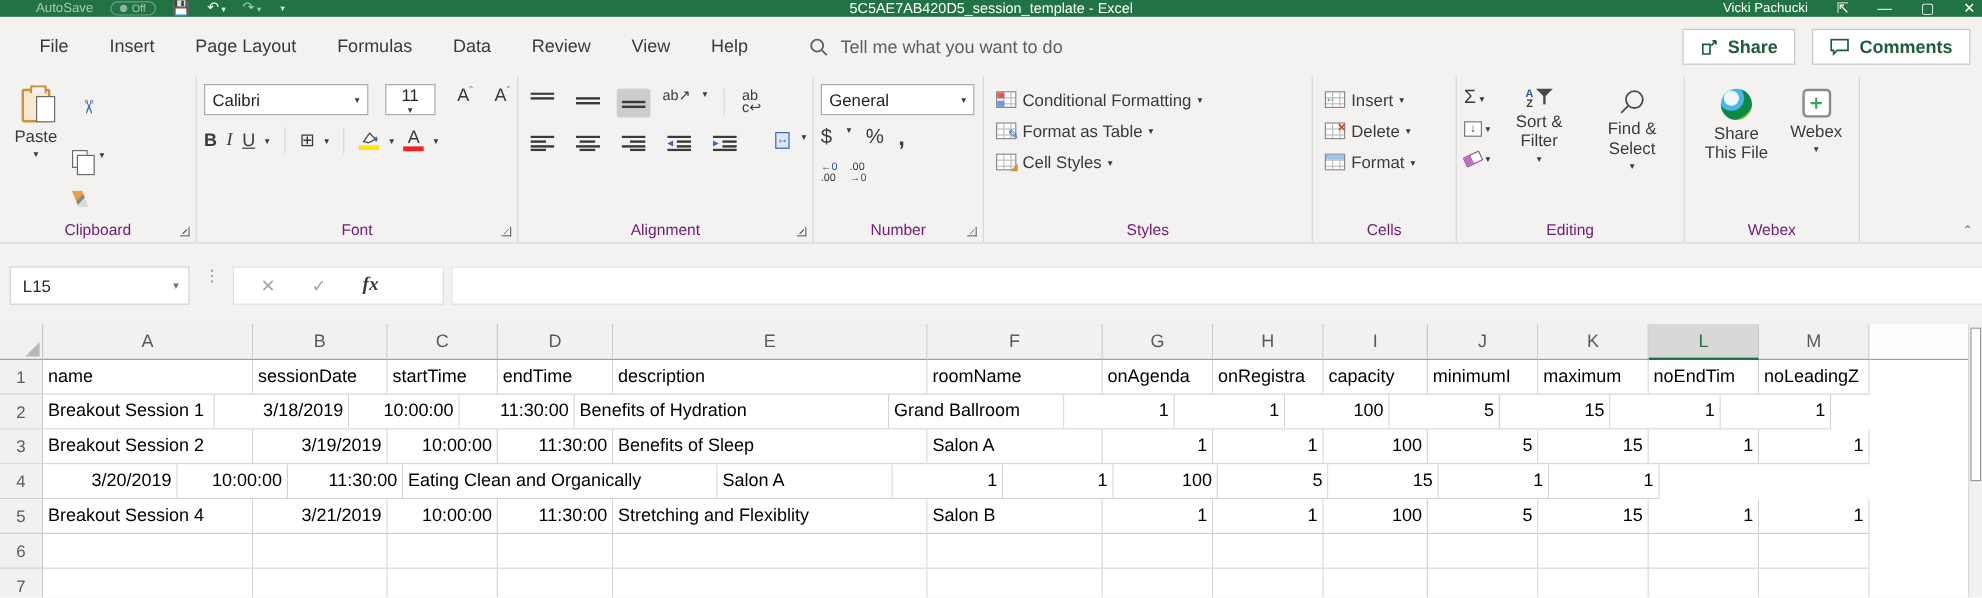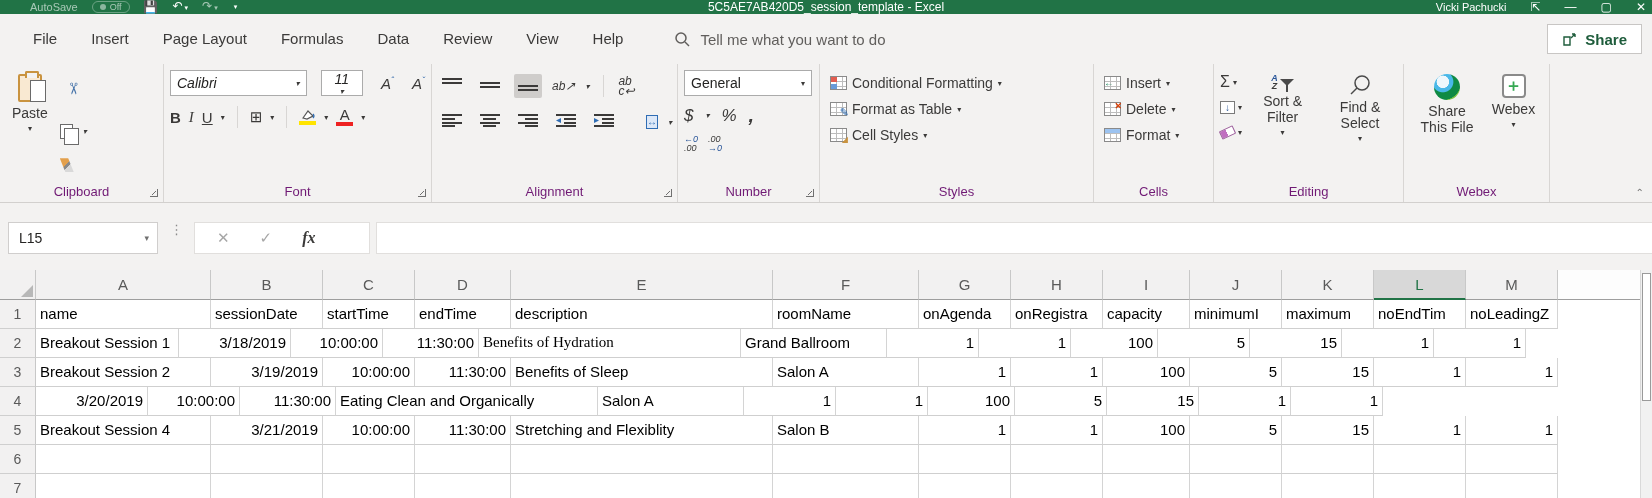--- a/index.html
+++ b/index.html
@@ -39,21 +39,21 @@
   .glabel { position:absolute; bottom:3px; left:0; right:0; text-align:center;
             font-size:13px; color:#701a75; }
   .launcher { position:absolute; bottom:5px; right:5px; width:8px; height:8px;
               border-right:1px solid #707070; border-bottom:1px solid #707070; }
   .launcher::after { content:""; position:absolute; right:1px; bottom:1px; width:4px; height:4px;
               background:linear-gradient(135deg,transparent 45%,#707070 45% 60%,transparent 60%); }
   .bigbtn { display:flex; flex-direction:column; align-items:center; justify-content:flex-start;
             gap:3px; font-size:14px; color:#3b3a39; text-align:center; padding:4px 6px; }
   .bigbtn .blbl { line-height:16px; }
   .caret { font-size:8px; color:#3b3a39; }
-  .mrow { display:flex; align-items:center; gap:10px;font-style:italic; }
+  .mrow { display:flex; align-items:flex-start; gap:10px; }
   .sep-v { width:1px; height:22px; background:#d8d6d4; margin:0 4px; }
 
   
   .g-clip { width:164px; display:flex; gap:6px; }
   .clipshape { position:relative; width:24px; height:28px; border:2px solid #c9933f; border-radius:2px; background:#f9e9d2; }
   .clipshape::before { content:""; position:absolute; top:-5px; left:5px; width:10px; height:5px;
                        border:2px solid #c9933f; border-bottom:none; border-radius:2px 2px 0 0; background:#f3f2f1; }
   .clipshape .page { position:absolute; right:-6px; top:4px; width:16px; height:22px;
                      background:#fff; border:1px solid #6a6a6a; }
   .clipcol { display:flex; flex-direction:column; justify-content:space-around; padding-top:6px; }
@@ -212,20 +212,26 @@
       <span>Tell me what you want to do</span>
     </div>
     <div class="tabrow-right">
       <div class="pillbtn">
         <svg width="15" height="15" viewBox="0 0 15 15">
           <path d="M2 5 L8 5 L8 13 L2 13 Z" fill="none" stroke="#1e5c3b" stroke-width="1.4"></path>
           <path d="M9 6 L13 2 M13 2 L10 2 M13 2 L13 5" fill="none" stroke="#1e5c3b" stroke-width="1.4"></path>
         </svg>
         <span>Share</span>
       </div>
+      <div class="pillbtn">
+        <svg width="16" height="15" viewBox="0 0 16 15">
+          <path d="M1 1 H15 V10 H6 L3 13 V10 H1 Z" fill="none" stroke="#1e5c3b" stroke-width="1.4"></path>
+        </svg>
+        <span>Comments</span>
+      </div>
     </div>
   </div>
 
   <div class="ribbon">
 
     <div class="rgroup g-clip">
       <div class="bigbtn">
         <div class="clipshape">
             <div class="page"></div>
           </div>
@@ -516,21 +522,21 @@
           <div class="cell" style="width: 92px;">noEndTim</div>
           <div class="cell" style="width: 92px;">noLeadingZ</div>
           <div class="cfill"></div>
         </div>
         <div class="grow">
           <div class="rh">2</div>
           <div class="cell" style="width: 143px;">Breakout Session 1</div>
           <div class="cell num" style="width: 112px;">3/18/2019</div>
           <div class="cell num" style="width: 92px;">10:00:00</div>
           <div class="cell num" style="width: 96px;">11:30:00</div>
-          <div class="cell" style="width: 262px; font-family: Liberation Serif, serif;">Benefits of Hydration</div>
+          <div class="cell" style="width: 262px;">Benefits of Hydration</div>
           <div class="cell" style="width: 146px;">Grand Ballroom</div>
           <div class="cell num" style="width: 92px;">1</div>
           <div class="cell num" style="width: 92px;">1</div>
           <div class="cell num" style="width: 87px;">100</div>
           <div class="cell num" style="width: 92px;">5</div>
           <div class="cell num" style="width: 92px;">15</div>
           <div class="cell num" style="width: 92px;">1</div>
           <div class="cell num" style="width: 92px;">1</div>
           <div class="cfill"></div>
         </div>

